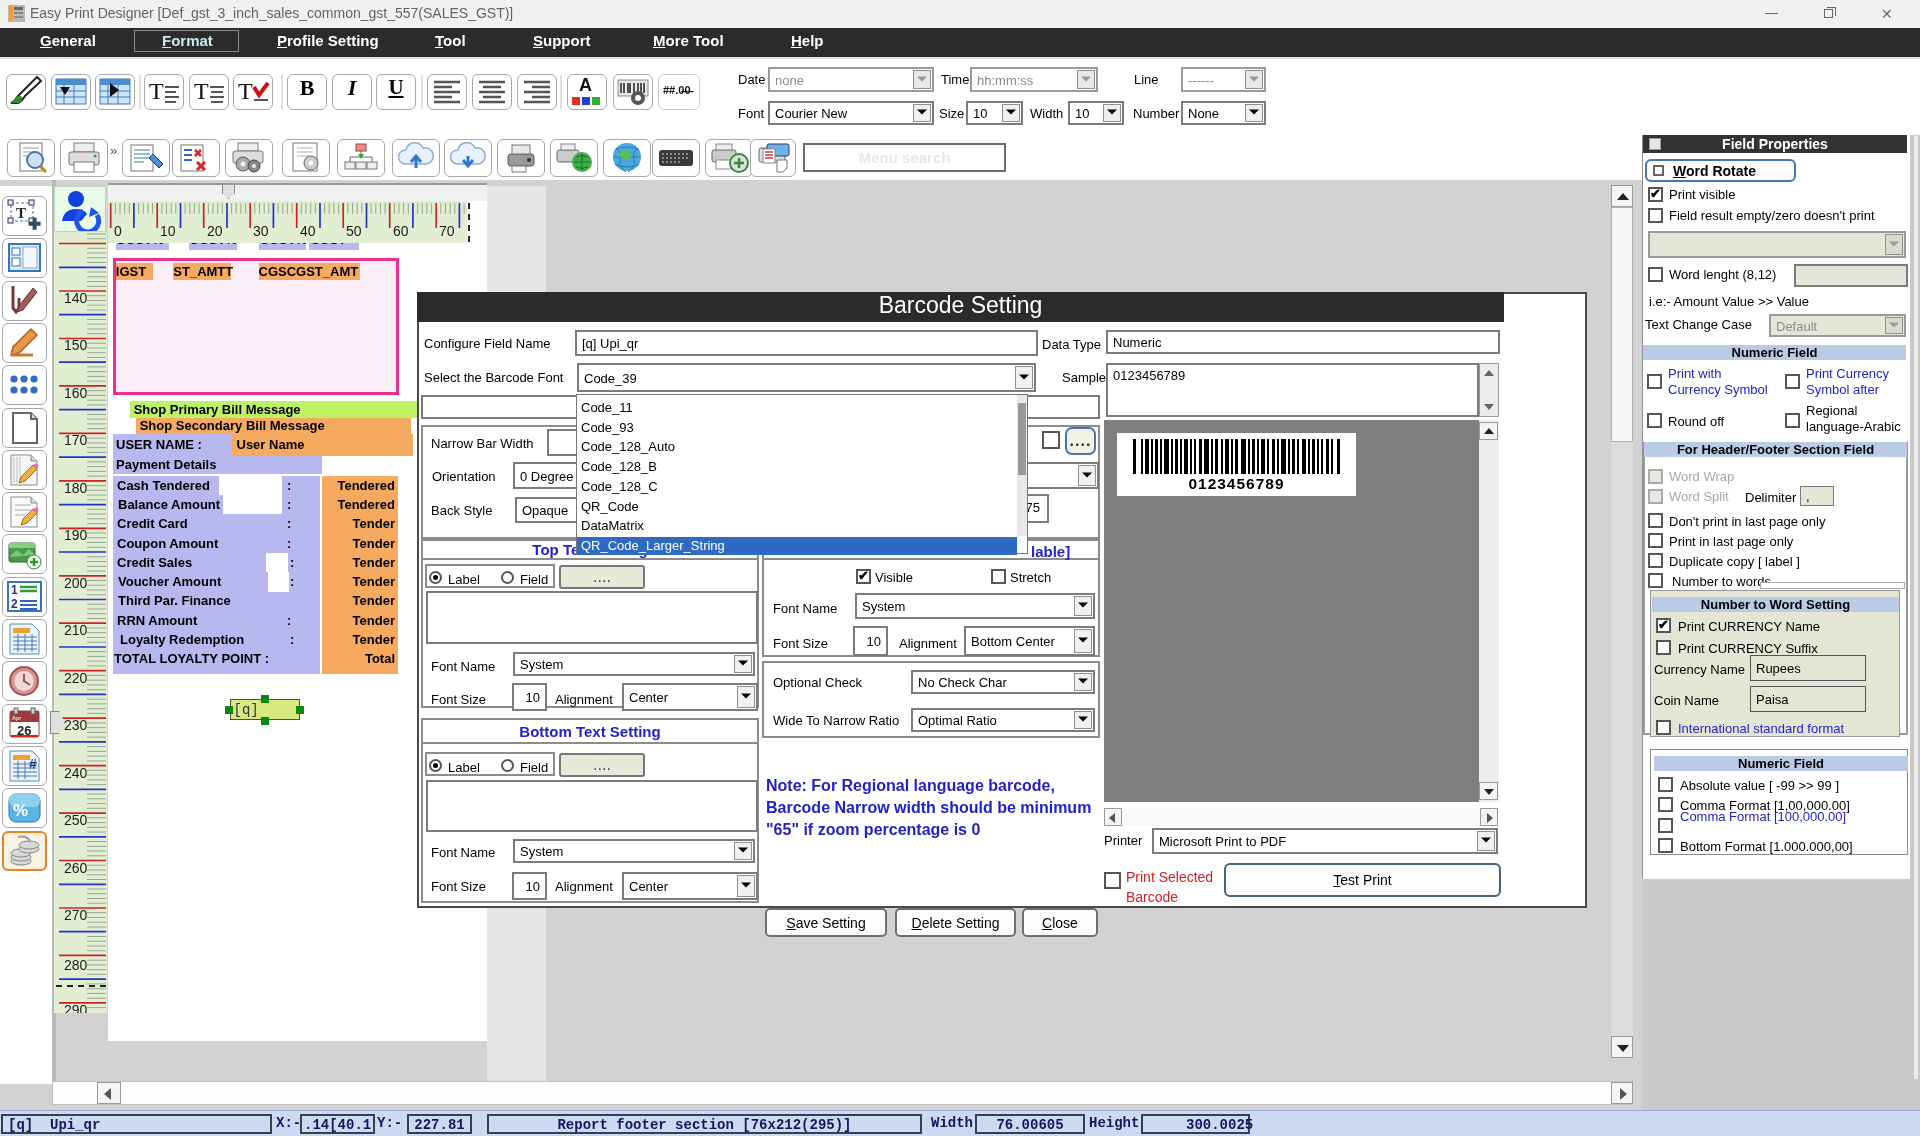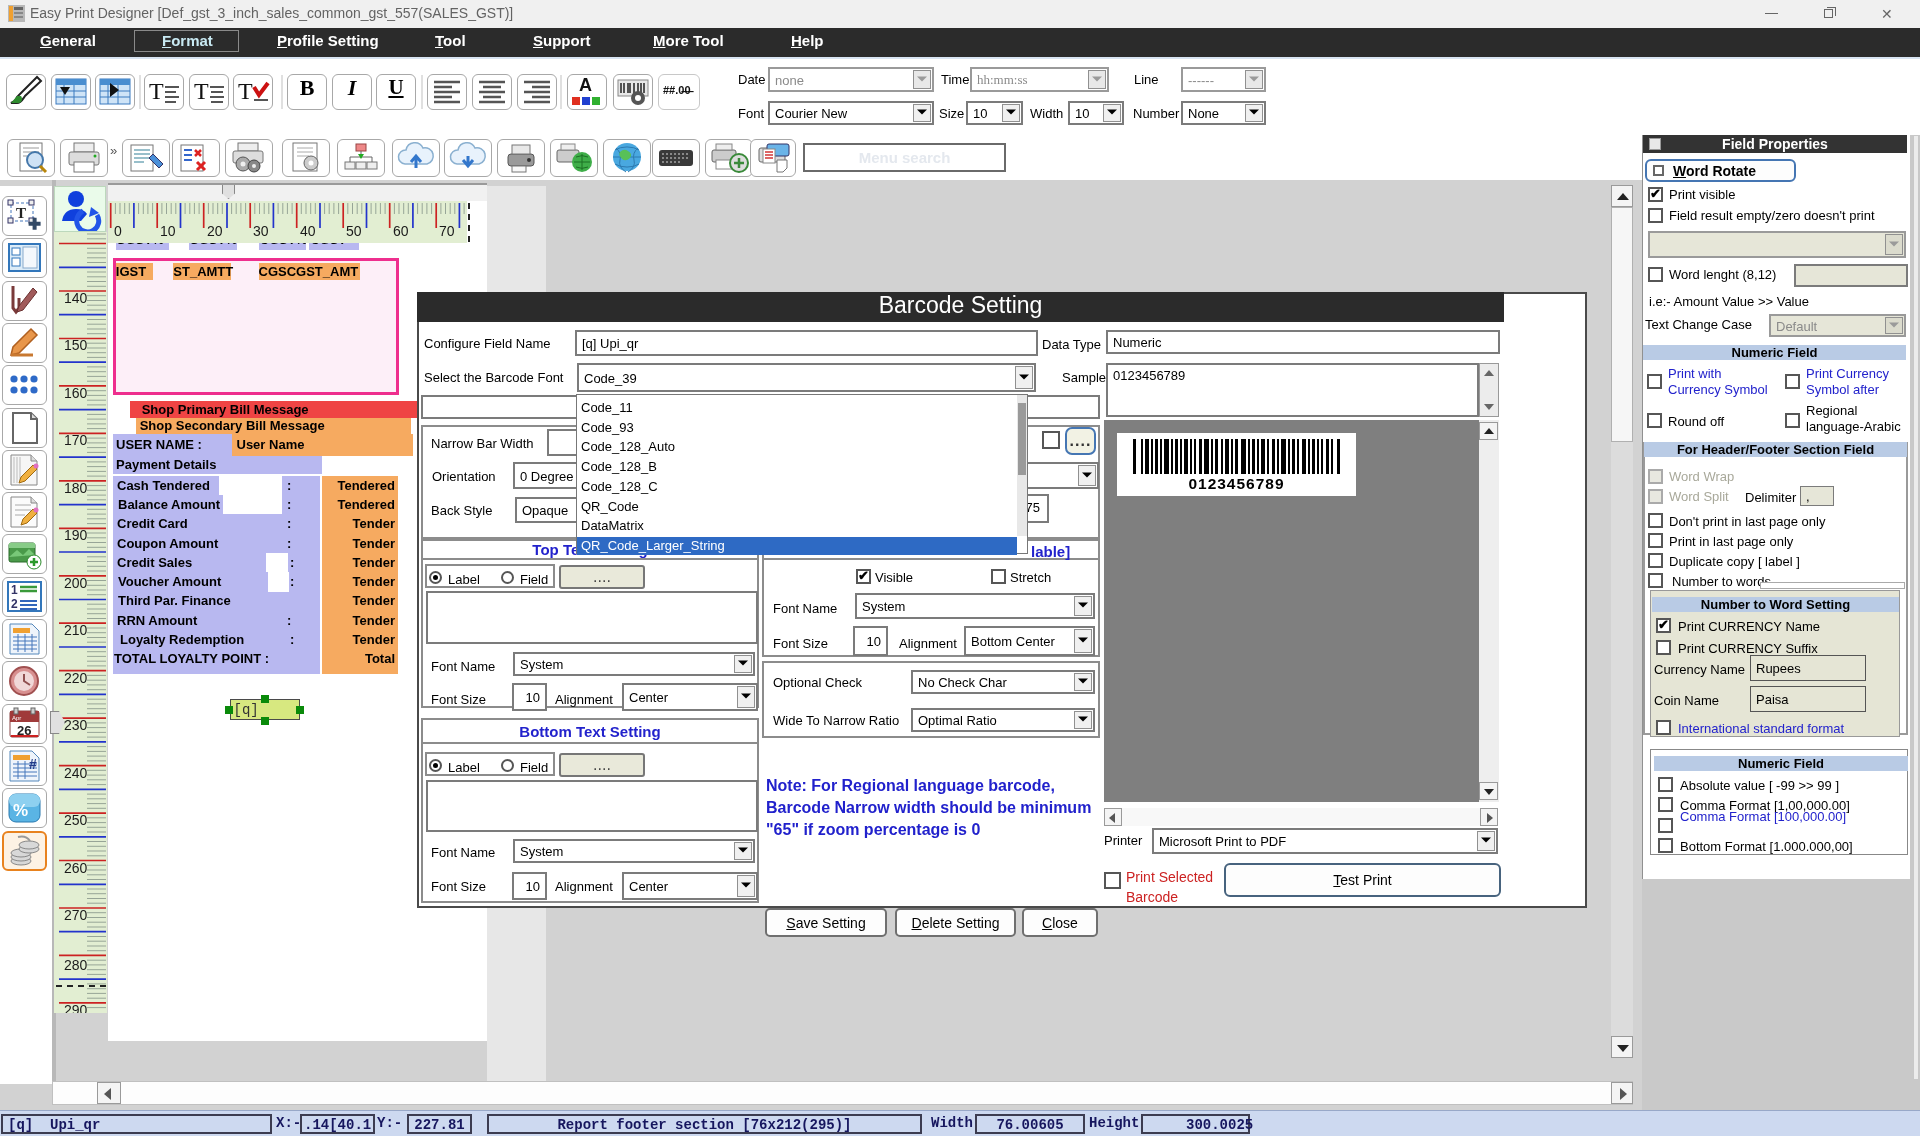--- a/index.html
+++ b/index.html
@@ -148,21 +148,21 @@
   <div class="tbtn" style="left:658px;top:15px;width:42px;height:36px;border:1px solid #c8c8c8;">
     <div class="abs" style="left:4px;top:9px;font-size:11px;font-weight:bold;color:#111;">##.0̶0̶</div>
   </div>
 
   <div class="lbl" style="left:738px;top:13px;">Date</div>
   <div class="combo dis" style="left:768px;top:8px;width:166px;height:25px;">
       <span class="tx">none</span>
       <span class="ar"></span>
     </div>
   <div class="lbl" style="left:941px;top:13px;">Time</div>
-  <div class="combo dis" style="left:970px;top:8px;width:139px;height:25px;font-family:Liberation Serif, serif;">
+  <div class="combo dis" style="left:970px;top:8px;width:128px;height:25px;">
       <span class="tx">hh:mm:ss</span>
       <span class="ar"></span>
     </div>
   <div class="lbl" style="left:1134px;top:13px;">Line</div>
   <div class="combo dis" style="left:1181px;top:8px;width:85px;height:25px;">
       <span class="tx">------</span>
       <span class="ar"></span>
     </div>
   <div class="lbl" style="left:738px;top:47px;">Font</div>
   <div class="combo" style="left:768px;top:42px;width:166px;height:24px;">
@@ -768,21 +768,21 @@
   </div>
 <div class="abs" style="left:309.2px;top:243px;width:50.3px;height:6.5px;background:#b8b8f0;overflow:hidden;">
     <div class="abs" style="left:1px;top:-11px;font-size:13px;font-weight:bold;">CGST</div>
   </div>
 
 <div class="abs" style="left:113px;top:258px;width:286px;height:137px;background:#fdeff8;border:3px solid #ee2f8e;"></div>
 <div class="abs" style="left:115.8px;top:262.5px;width:37.7px;height:17.5px;background:#f6aa60;font-size:13px;font-weight:bold;padding-top:1px;">IGST</div>
 <div class="abs" style="left:173.3px;top:262.5px;width:57.5px;height:17.5px;background:#f6aa60;font-size:13px;font-weight:bold;padding-top:1px;">ST_AMTT</div>
 <div class="abs" style="left:258.5px;top:262.5px;width:101px;height:17.5px;background:#f6aa60;font-size:13px;font-weight:bold;padding-top:1px;">CGSCGST_AMT</div>
 
-<div class="abs" style="left:129.7px;top:400.5px;width:316px;height:17.8px;background:#ef4444;font-size:13px;font-weight:bold;padding:1px 0 0 12px;">Shop Primary Bill Message</div>
+<div class="abs" style="left:129.7px;top:400.5px;width:316px;height:17.8px;background:#bef264;font-size:13px;font-weight:bold;padding:1px 0 0 4px;">Shop Primary Bill Message</div>
 <div class="abs" style="left:135.7px;top:418.3px;width:275.3px;height:15.9px;background:#f6aa60;font-size:13px;font-weight:bold;padding-left:4px;">Shop Secondary Bill Message</div>
 <div class="abs" style="left:113px;top:434.2px;width:118.5px;height:21.7px;background:#b8b8f0;font-size:13px;font-weight:bold;padding:3px 0 0 3px;">USER NAME :</div>
 <div class="abs" style="left:231.5px;top:434.2px;width:181.5px;height:21.7px;background:#f6aa60;font-size:13px;font-weight:bold;padding:3px 0 0 5px;">User Name</div>
 <div class="abs" style="left:113px;top:455.9px;width:208.8px;height:17.9px;background:#b8b8f0;font-size:13px;font-weight:bold;padding:1px 0 0 3px;">Payment Details</div>
 
 <div class="abs" style="left:113px;top:475.7px;width:207px;height:198px;background:#b8b8f0;"></div>
 <div class="abs" style="left:321.9px;top:475.7px;width:76.5px;height:198px;background:#f6aa60;"></div>
 <div class="abs" style="left:218.8px;top:475.7px;width:63px;height:19.3px;background:#fff;"></div>
 <div class="abs" style="left:222.8px;top:495px;width:59px;height:19.3px;background:#fff;"></div>
 <div class="abs" style="left:266.4px;top:553px;width:22px;height:19.3px;background:#fff;"></div>

